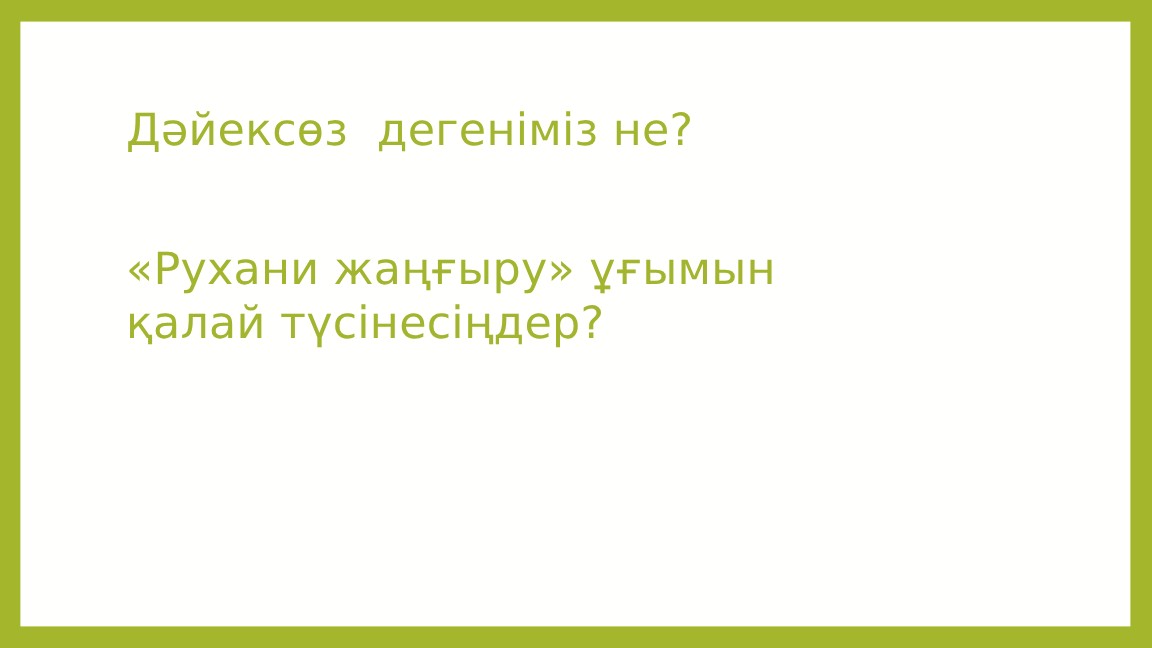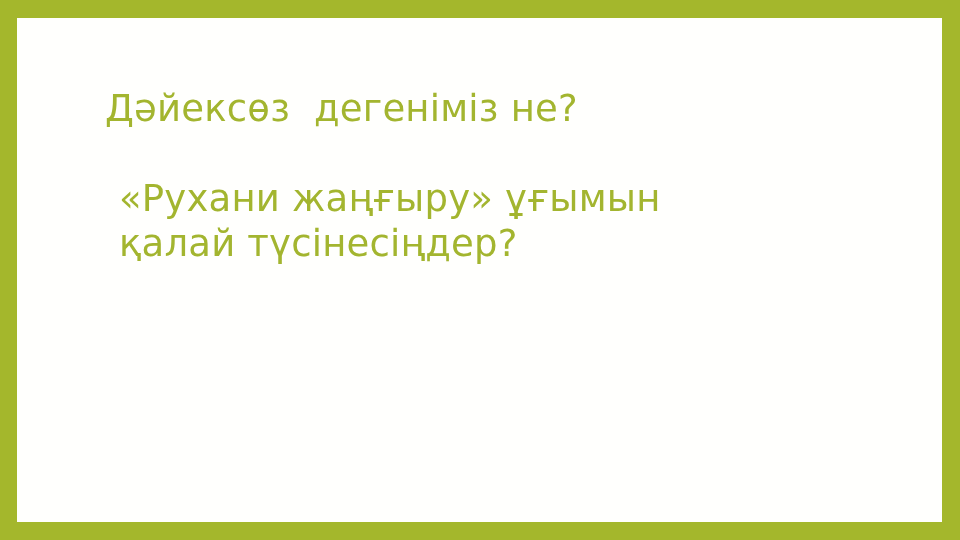--- a/index.html
+++ b/index.html
@@ -45,26 +45,25 @@
     font-family: "DejaVu Sans", sans-serif;
     font-weight: 400;
     font-size: 37px;
     line-height: 45px;
     letter-spacing: 0.2px;
     white-space: pre-wrap;    
     margin: 0;
   }
 
   .block-question {
-    margin-bottom: 45px;
+    margin-bottom: 71px;
   }
 
   .block-concept {
     max-width: 660px;
-    margin-left: 14px;
   }
 </style>
 </head>
 <body>
 
 <div class="slide">
   <div class="slide-inner">
 
     <div class="content-body">
 

